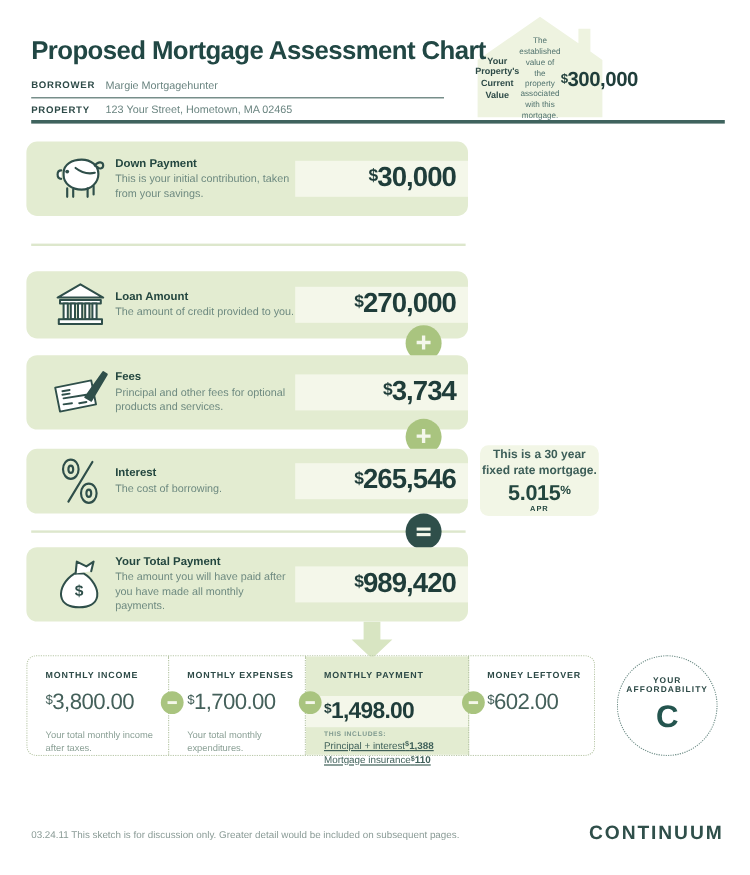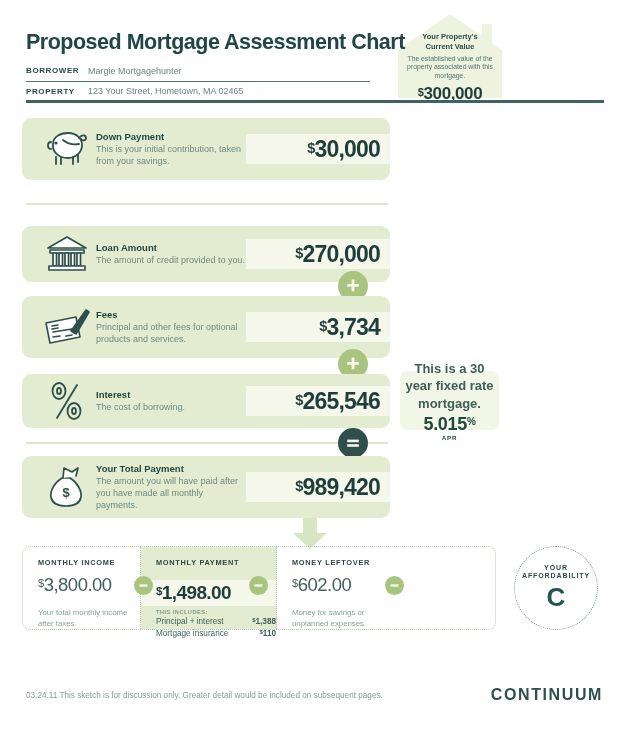--- a/index.html
+++ b/index.html
@@ -12,21 +12,21 @@
   }
   .page { position: relative; width: 625px; height: 729px; }
 
   
   .house {
     position: absolute; left: 396px; top: 12px; width: 108px; height: 86px;
   }
   .house svg { display: block; }
   .house-text {
     position: absolute; left: 0; top: 0; width: 108px; height: 86px;
-    display: flex; flex-direction: column; align-items: center;
+    display: flex; align-items: center;
     justify-content: flex-start; padding-top: 20px;
   }
   .house-title {
     font-size: 7.5px; font-weight: bold; line-height: 1.3;
     color: #2d4a47; text-align: center;
   }
   .house-desc {
     font-size: 6.8px; line-height: 1.32; color: #51736e;
     text-align: center; margin-top: 3px; max-width: 92px;
   }
@@ -68,21 +68,21 @@
     position: absolute; left: 18px; top: 50%;
     transform: translateY(-50%); width: 54px; height: 48px;
     display: flex; align-items: center; justify-content: center;
   }
   .card-text { position: absolute; left: 74px; top: 50%; transform: translateY(-50%); width: 150px; }
   .card-name { font-size: 9.5px; font-weight: bold; color: #23463f; margin-bottom: 1px; }
   .card-desc { font-size: 9px; line-height: 1.36; color: #6e8a80; }
   .card-amount {
     position: absolute; right: 0px; top: 50%; transform: translateY(-50%);
     width: 144px; height: 30px; background: #f4f7ea;
-    display: flex; align-items: center; justify-content: flex-end;
+    display: flex; justify-content: flex-end;
     padding-right: 10px;
     padding-left: 16px;
   }
   .amt { font-size: 23px; font-weight: bold; color: #1f3d3a; letter-spacing: -0.8px; }
   .amt .cur { font-size: 14.5px; vertical-align: 4px; margin-right: 0px; }
 
   .card.downpayment { top: 118px; height: 62px; }
   .card.loan        { top: 226px; height: 56px; }
   .card.fees        { top: 296px; height: 62px; }
   .card.interest    { top: 374px; height: 54px; }
@@ -106,21 +106,21 @@
   .op.plus2 { top: 349px; }
   .op.equals { top: 428px; }
   .op svg { display: block; }
 
   
   .apr {
     position: absolute; left: 400px; top: 371px; width: 99px; height: 59px;
     background: #f2f6e6; border-radius: 7px;
     display: flex; flex-direction: column; align-items: center; justify-content: center;
   }
-  .apr-note { font-size: 13px; line-height: 1.32; text-align: center; color: #3d5e58; font-weight: bold; }
+  .apr-note { font-size: 10px; line-height: 1.32; text-align: center; color: #3d5e58; font-weight: bold; }
   .apr-rate { font-size: 18px; font-weight: bold; color: #23463f; margin-top: 2px; letter-spacing: -0.3px; }
   .apr-rate .pct { font-size: 10px; vertical-align: 5px; }
   .apr-label { font-size: 6.2px; font-weight: bold; letter-spacing: 0.8px; color: #23463f; margin-top: -1px; }
 
   
   .arrow-down { position: absolute; left: 289px; top: 518px; }
 
   
   .bottom {
     position: absolute; left: 22px; top: 546px; width: 474px; height: 84px;
@@ -152,22 +152,22 @@
     position: absolute; left: 15px; top: 35px;
     font-size: 19px; font-weight: bold; color: #1f3d3a; letter-spacing: -0.6px;
   }
   .pay-val .cur { font-size: 11.5px; vertical-align: 4px; }
   .pay-includes {
     position: absolute; left: 15px; top: 62px;
     font-size: 5.6px; font-weight: bold; letter-spacing: 0.5px; color: #7f9a8f;
   }
   .pay-lines { position: absolute; left: 15px; top: 69px; width: 120px; }
   .pay-line {
-    display: flex; justify-content: space-between;
-    font-size: 8.2px; color: #3f6059; line-height: 1.42;
+    display: flex; justify-content: flex-start;
+    font-size: 8.2px; color: #3f6059; line-height: 1.42; text-decoration: underline;
   }
   .pay-line .lv { font-weight: bold; font-size: 8.2px; }
   .pay-line .lv .cur { font-size: 6px; vertical-align: 2px; }
 
   .minus {
     position: absolute; width: 19px; height: 19px; border-radius: 50%;
     background: #a9c47f; display: flex; align-items: center; justify-content: center;
     z-index: 4;
   }
   .minus.m1 { left: 134px; top: 576px; }
@@ -371,20 +371,25 @@
   </div>
 
   <div class="bottom">
 
     <div class="bcell income">
       <div class="bhead">MONTHLY INCOME</div>
       <div class="bval"><span class="cur">$</span><span>3,800.00</span></div>
       <div class="bfoot">Your total monthly income after taxes.</div>
     </div>
 
+    <div class="bcell expenses">
+      <div class="bhead">MONTHLY EXPENSES</div>
+      <div class="bval"><span class="cur">$</span><span>1,700.00</span></div>
+      <div class="bfoot">Your total monthly expenditures.</div>
+    </div>
 
     <div class="bcell payment">
       <div class="bhead">MONTHLY PAYMENT</div>
       <div class="pay-strip"></div>
       <div class="pay-val"><span class="cur">$</span><span>1,498.00</span></div>
       <div class="pay-includes">THIS INCLUDES:</div>
       <div class="pay-lines">
         <div class="pay-line">
           <span>Principal + interest</span>
           <span class="lv"><span class="cur">$</span><span>1,388</span></span>
@@ -392,21 +397,20 @@
         <div class="pay-line">
           <span>Mortgage insurance</span>
           <span class="lv"><span class="cur">$</span><span>110</span></span>
         </div>
       </div>
     </div>
 
     <div class="bcell leftover">
       <div class="bhead">MONEY LEFTOVER</div>
       <div class="bval"><span class="cur">$</span><span>602.00</span></div>
-      <div class="bfoot">Money for savings or unplanned expenses.</div>
     </div>
   </div>
 
   <div class="minus m1">
     <svg width="11" height="11" viewBox="0 0 11 11">
         <rect x="1.6" y="4.3" width="7.8" height="2.4" fill="#f4f7ea"></rect>
       </svg>
   </div>
   <div class="minus m2">
     <svg width="11" height="11" viewBox="0 0 11 11">

